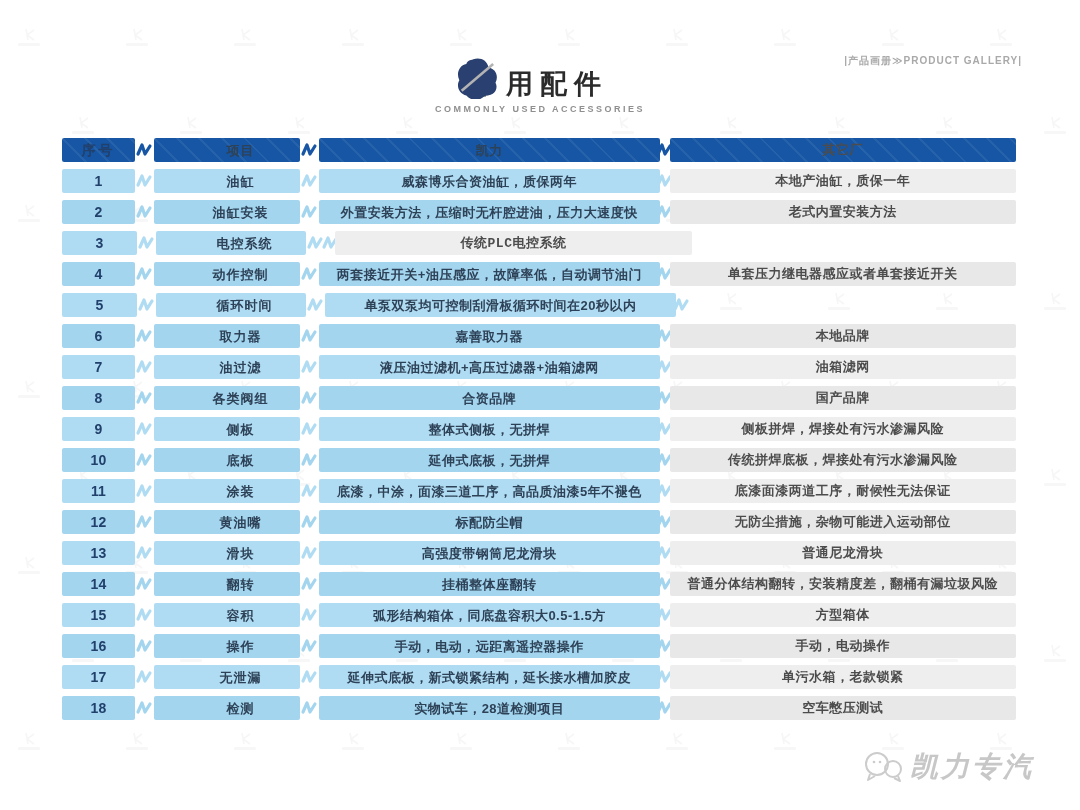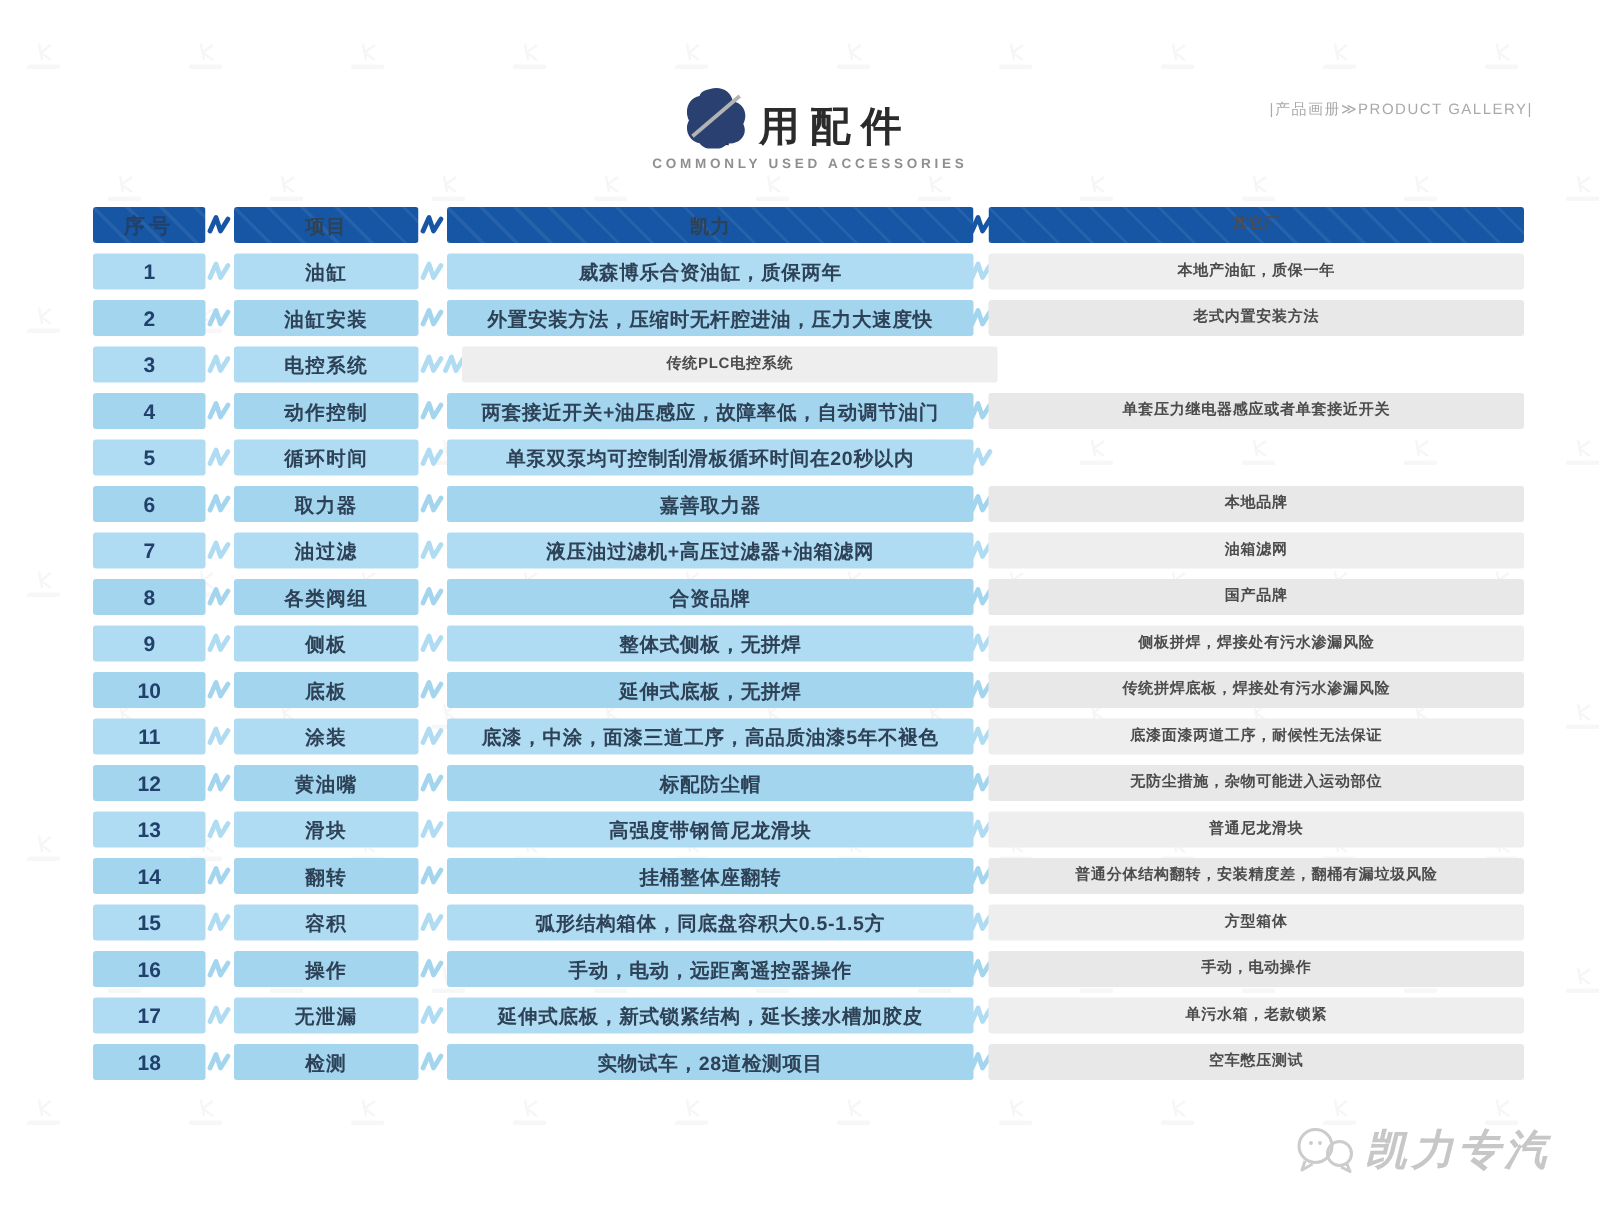--- a/index.html
+++ b/index.html
@@ -7,62 +7,62 @@
     width:1080px;height:810px;background:#ffffff;position:relative;overflow:hidden;
     font-family:"Liberation Sans","DejaVu Sans",sans-serif;
     -webkit-font-smoothing:antialiased;
   }
   
   .watermarks{position:absolute;inset:0;z-index:0;pointer-events:none;}
   .wmark{position:absolute;opacity:.07;color:#777;display:flex;flex-direction:column;align-items:center;}
   .wmark .wbar{width:22px;height:3px;background:#999;margin-top:2px;border-radius:1px;}
   
   .corner-note{
-    position:absolute;top:66px;right:58px;z-index:2;
-    font-size:10px;color:#a9a9a9;letter-spacing:1px;font-weight:normal;
+    position:absolute;top:54px;right:58px;z-index:2;
+    font-size:10px;color:#a9a9a9;letter-spacing:1px;font-weight:bold;
   }
   
   .title-block{position:absolute;top:70px;left:0;right:0;text-align:center;z-index:2;}
   .title-row{position:relative;display:inline-block;}
   .blob{position:absolute;left:-18px;top:-13px;z-index:3;}
   .page-title{
     margin:0;font-size:27px;font-weight:bold;color:#2b2b2b;letter-spacing:7px;
     display:inline-block;line-height:1.1;
   }
   .page-subtitle{font-size:9px;color:#8f8f8f;letter-spacing:2.5px;margin-top:4px;font-weight:bold;}
   
   .cmp-table{position:absolute;left:62px;top:138px;width:954px;z-index:1;}
   .tr{display:flex;align-items:stretch;margin-bottom:7px;height:24px;}
   .cell{
     display:flex;align-items:center;justify-content:center;
     border-radius:2px;font-weight:bold;text-align:center;line-height:1;
   }
   .c1{width:75px;}
-  .c2{width:123px;}
+  .c2{width:123px;padding-left:27px;}
   .c3{width:351px;}
   .c4{width:357px;}
   .gap{width:19px;display:flex;align-items:center;justify-content:center;overflow:visible;flex:none;}
   .gap3{width:10px;}
   .chev{display:block;overflow:visible;}
   .chev polyline{stroke:currentColor;}
   .thead .cell{
     background:var(--header_blue);color:#ffffff;font-size:14px;letter-spacing:3px;
     background-image:repeating-linear-gradient(45deg,rgba(255,255,255,.07) 0 2px,transparent 2px 16px);
   }
   .thead .gap{color:var(--header_blue);}
   .row-odd  .cblue{background:var(--row_blue_a);}
   .row-even .cblue{background:var(--row_blue_b);}
   .row-odd  .gap{color:var(--row_blue_a);}
   .row-even .gap{color:var(--row_blue_b);}
   .row-odd  .c4{background:var(--row_gray_a);}
   .row-even .c4{background:var(--row_gray_b);}
   .cell.c1{font-size:14px;color:var(--num_navy);}
   .cell.c2{font-size:13px;color:var(--text_navy);letter-spacing:1px;}
   .cell.c3{font-size:13px;color:var(--text_navy);letter-spacing:.5px;}
-  .cell.c4{font-size:10px;color:var(--other_text);letter-spacing:.5px;}
+  .cell.c4{font-size:13px;color:var(--other_text);letter-spacing:.5px;font-family:Liberation Mono, monospace;}
   
   .brand-logo{
     position:absolute;right:46px;bottom:24px;z-index:2;display:flex;align-items:center;gap:6px;
   }
   .brand-logo-text{
     font-size:28px;font-weight:bold;font-style:italic;color:#c7c7c7;letter-spacing:3px;
   }
 </style>
 </head>
 <body>

